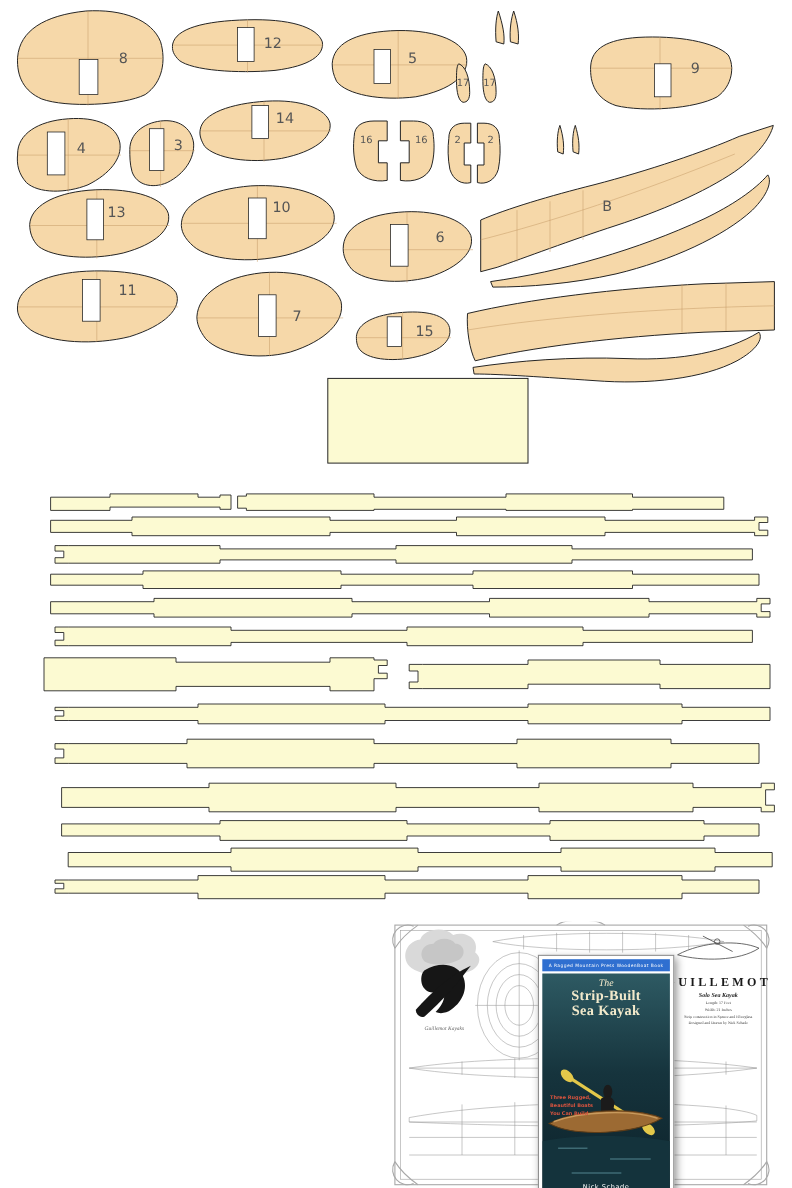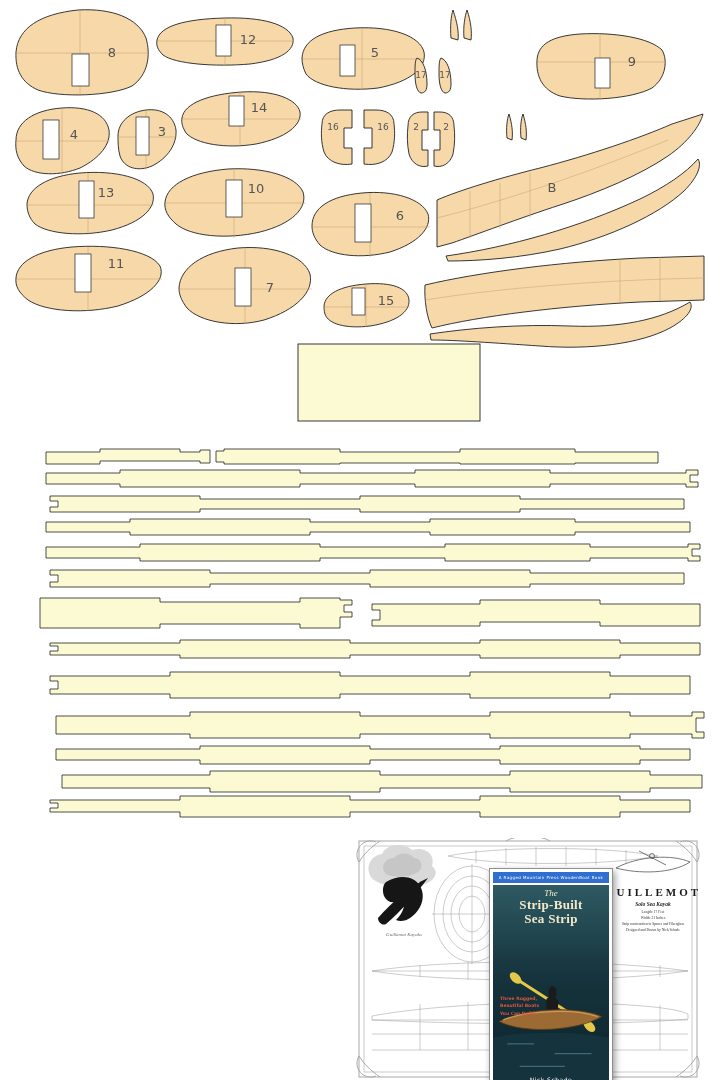--- a/index.html
+++ b/index.html
@@ -293,21 +293,21 @@
         <line class="sheetline" x1="256" y1="164" x2="256" y2="212"></line>
         <line class="sheetline" x1="304" y1="167" x2="304" y2="212"></line>
       </g>
     </svg>
 
     <div class="book">
       <div class="book-banner">A Ragged Mountain Press WoodenBoat Book</div>
       <div class="book-cover">
         <div class="bk-the">The</div>
         <div class="bk-t">Strip-Built</div>
-        <div class="bk-t">Sea Strip</div>
+        <div class="bk-t">Sea Kayak</div>
         <div class="bk-photo">
           <svg width="100%" height="100%" viewBox="0 0 113 100" preserveAspectRatio="none">
             <path d="M0,70 C30,66 80,66 113,70 L113,100 L0,100 Z" fill="#14333c"></path>
             <line x1="24" y1="34" x2="92" y2="62" stroke="#e3c84a" stroke-width="2"></line>
             <ellipse cx="22" cy="33" rx="6" ry="3" fill="#e3c84a" transform="rotate(22 22 33)"></ellipse>
             <ellipse cx="94" cy="63" rx="6" ry="3" fill="#e3c84a" transform="rotate(22 94 63)"></ellipse>
             <circle cx="58" cy="42" r="4" fill="#1b1b1b"></circle>
             <path d="M52,46 C56,44 62,44 64,48 L62,56 L52,56 Z" fill="#1b1b1b"></path>
             <path d="M6,60 C30,52 82,50 106,57 C82,66 30,68 6,60 Z" fill="#9c6a33" stroke="#5e3c17" stroke-width="0.6"></path>
             <path d="M10,59 C34,53 80,52 102,57" stroke="#c89a5d" stroke-width="0.8" fill="none"></path>

